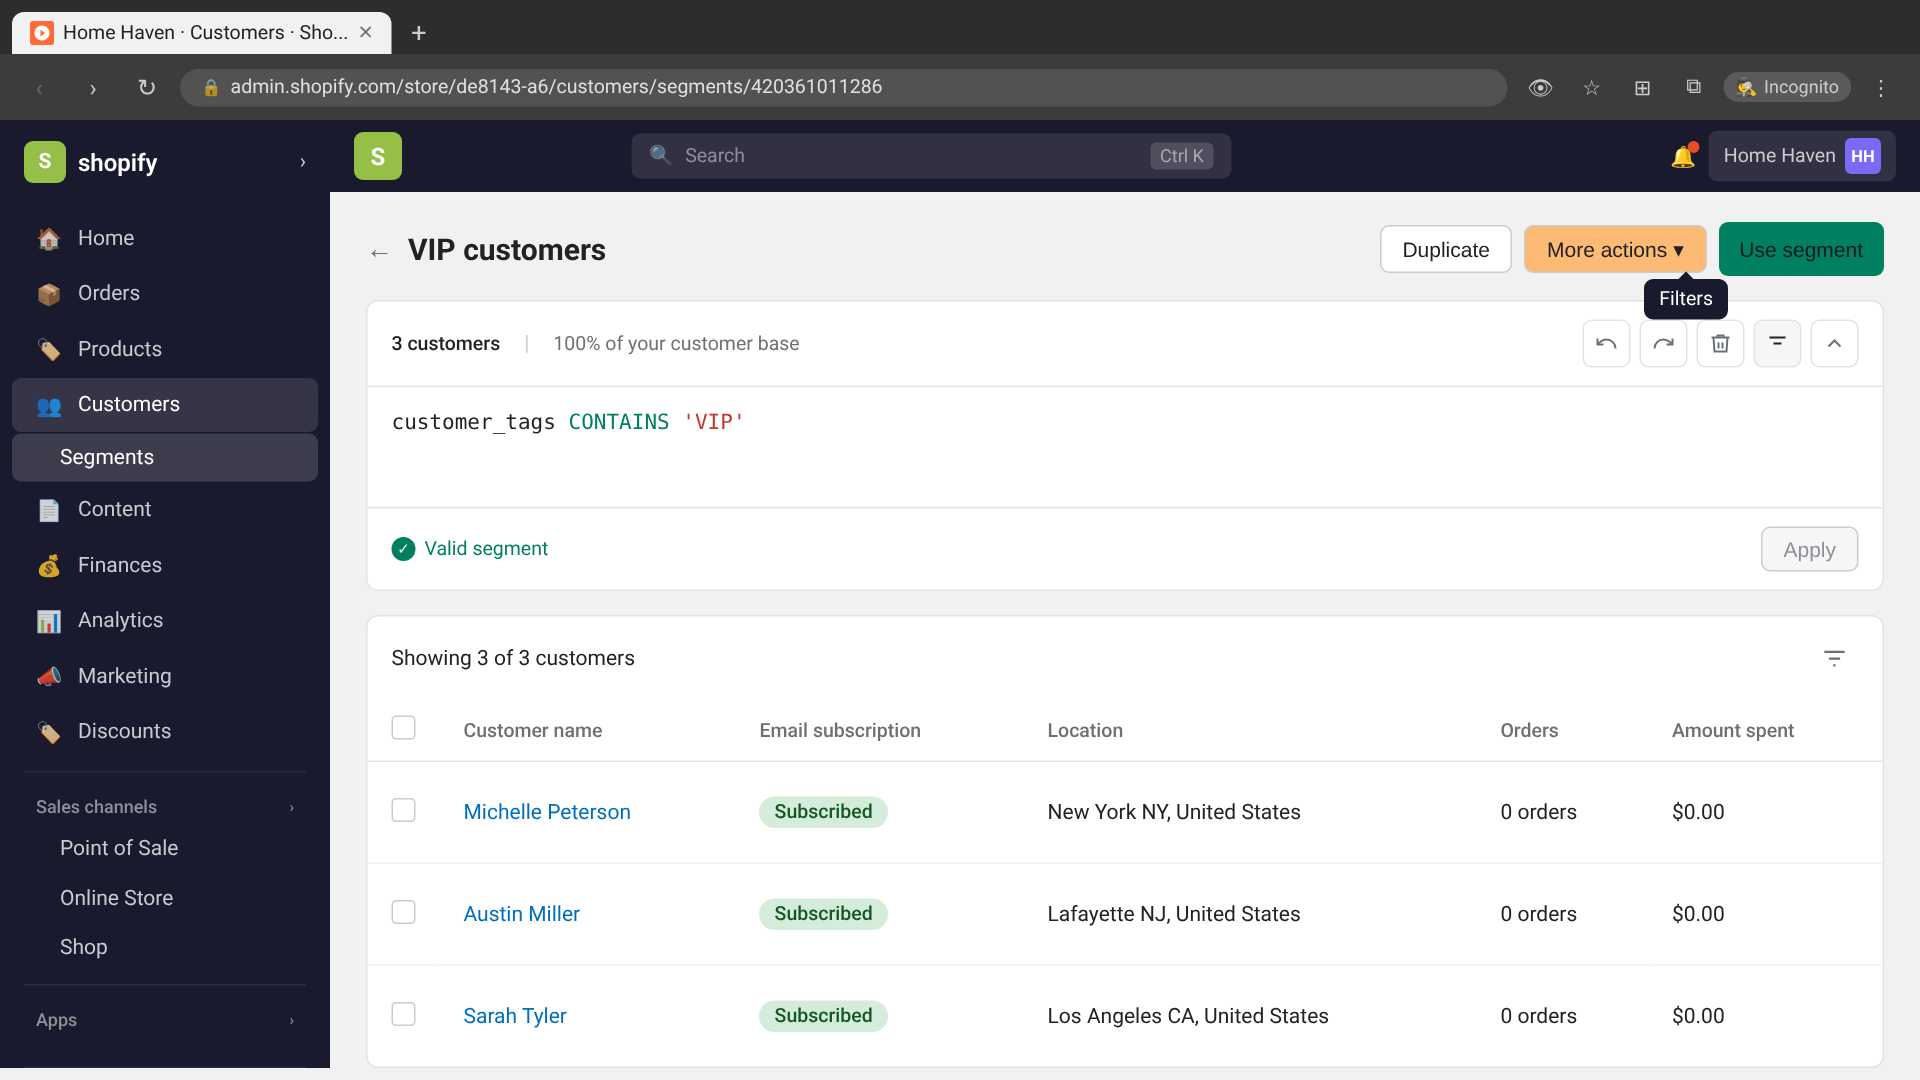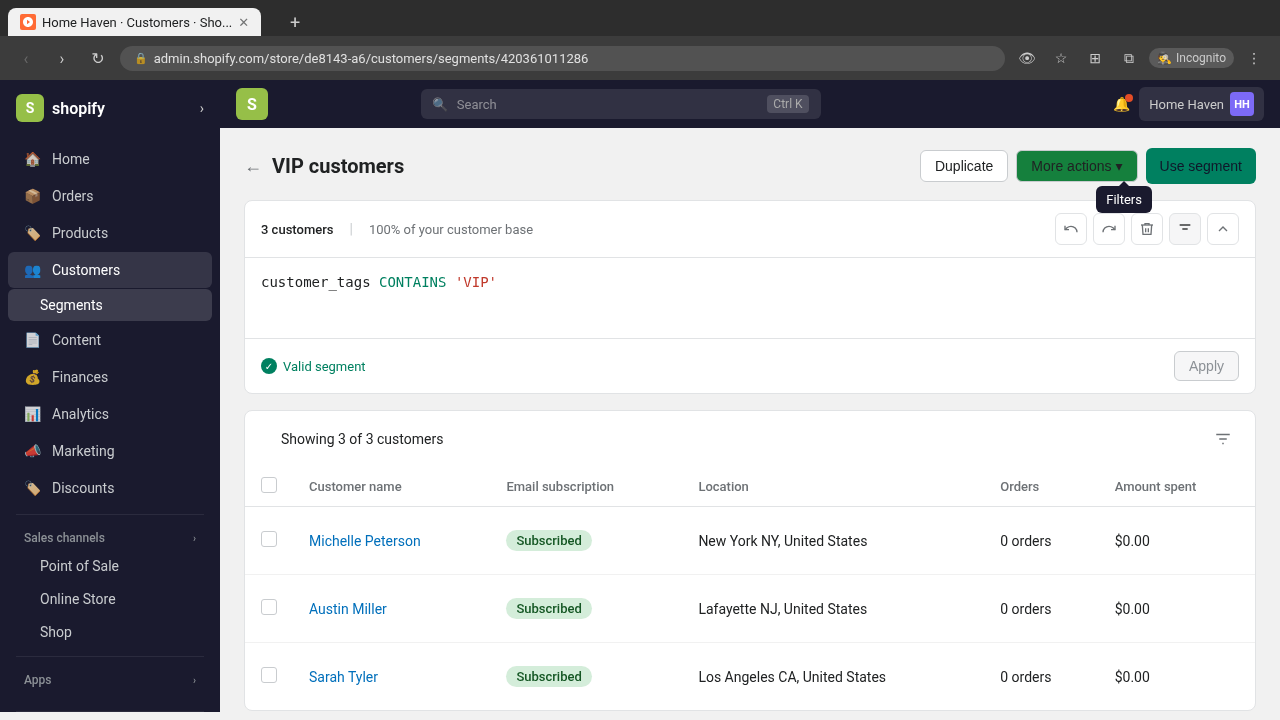--- a/index.html
+++ b/index.html
@@ -1,20 +1,20 @@
 <!DOCTYPE html>
 <html><head>
   <meta charset="utf-8">
   <style>
     * { box-sizing: border-box; margin: 0; padding: 0; }
     body { font-family: -apple-system, BlinkMacSystemFont, 'Segoe UI', Roboto, sans-serif; font-size: 14px; background: #f1f1f1; color: #202223; }
 
     
     .browser-chrome { background: #2d2d2d; width: 1280px; }
-    .browser-tabs { display: flex; align-items: center; padding: 8px 8px 0; gap: 20px; background: #2d2d2d; }
+    .browser-tabs { display: flex; align-items: center; padding: 8px 8px 0; gap: 4px; background: #2d2d2d; }
     .browser-tab { display: flex; align-items: center; gap: 6px; padding: 6px 12px; background: #f1f1f1; border-radius: 8px 8px 0 0; font-size: 13px; color: #202223; min-width: 180px; }
     .browser-tab .favicon { width: 16px; height: 16px; background: #ff6b35; border-radius: 2px; display: flex; align-items: center; justify-content: center; }
     .browser-tab .tab-close { margin-left: auto; cursor: pointer; opacity: 0.6; }
     .browser-tab-new { width: 28px; height: 28px; display: flex; align-items: center; justify-content: center; color: #ccc; cursor: pointer; font-size: 18px; }
     .browser-nav { display: flex; align-items: center; padding: 8px 12px; gap: 8px; background: #3c3c3c; }
     .nav-btn { width: 28px; height: 28px; display: flex; align-items: center; justify-content: center; color: #ccc; cursor: pointer; border-radius: 50%; font-size: 16px; }
     .nav-btn.disabled { opacity: 0.3; }
     .address-bar { flex: 1; background: #525252; border-radius: 20px; padding: 5px 14px; color: #e0e0e0; font-size: 13px; display: flex; align-items: center; gap: 6px; }
     .address-bar .lock-icon { opacity: 0.7; font-size: 11px; }
     .nav-actions { display: flex; align-items: center; gap: 6px; }
@@ -43,21 +43,21 @@
     
     .main-content { flex: 1; overflow-y: auto; padding: 20px 24px; background: #f1f1f1; }
 
     
     .page-header { display: flex; align-items: center; justify-content: space-between; margin-bottom: 16px; }
     .page-title-area { display: flex; align-items: center; gap: 10px; }
     .back-btn { color: #6d7175; cursor: pointer; font-size: 18px; display: flex; align-items: center; }
     .page-title { font-size: 20px; font-weight: 700; color: #202223; }
     .header-actions { display: flex; align-items: center; gap: 8px; position: relative; }
     .btn-secondary { padding: 7px 14px; border: 1px solid #c9cccf; background: #fff; border-radius: 6px; cursor: pointer; font-size: 14px; color: #202223; }
-    .btn-more-actions { padding: 7px 14px; border: 1px solid #c9cccf; background: #15803d; border-radius: 6px; cursor: pointer; font-size: 14px; color: #202223; display: flex; align-items: center; gap: 4px; }
+    .btn-more-actions { padding: 7px 14px; border: 1px solid #c9cccf; background: #fdba74; border-radius: 6px; cursor: pointer; font-size: 14px; color: #202223; display: flex; align-items: center; gap: 4px; }
     .btn-primary { padding: 10px 14px; border: none; background: #008060; border-radius: 6px; cursor: pointer; font-size: 14px; color: #0f172a; font-weight: 500; }
 
     
     .tooltip { position: absolute; top: 38px; right: 104px; background: #1a1a2e; color: #fff; padding: 6px 10px; border-radius: 6px; font-size: 13px; z-index: 100; white-space: nowrap; }
     .tooltip::before { content: ''; position: absolute; top: -5px; left: 50%; transform: translateX(-50%); border-left: 5px solid transparent; border-right: 5px solid transparent; border-bottom: 5px solid #1a1a2e; }
 
     
     .segment-card { background: #fff; border-radius: 8px; border: 1px solid #e1e3e5; margin-bottom: 16px; }
     .segment-card-header { padding: 12px 16px; display: flex; align-items: center; justify-content: space-between; border-bottom: 1px solid #e1e3e5; }
     .segment-meta { display: flex; align-items: center; gap: 16px; }
@@ -70,21 +70,21 @@
     .code-line { font-family: 'SFMono-Regular', Consolas, monospace; font-size: 14px; color: #202223; }
     .code-keyword { color: #008060; font-weight: 500; }
     .code-string { color: #c0392b; }
     .segment-footer { padding: 12px 16px; display: flex; align-items: center; justify-content: space-between; border-top: 1px solid #e1e3e5; }
     .valid-badge { display: flex; align-items: center; gap: 6px; color: #008060; font-size: 13px; }
     .valid-icon { width: 16px; height: 16px; background: #008060; border-radius: 50%; display: flex; align-items: center; justify-content: center; color: white; font-size: 10px; }
     .apply-btn { padding: 6px 14px; border: 1px solid #c9cccf; background: #f6f6f7; border-radius: 6px; cursor: pointer; font-size: 14px; color: #8c9196; }
 
     
     .customers-card { background: #fff; border-radius: 8px; border: 1px solid #e1e3e5; }
-    .customers-header { padding: 12px 16px; display: flex; align-items: center; justify-content: space-between; margin-left: 20px; }
+    .customers-header { padding: 12px 16px; display: flex; align-items: center; justify-content: space-between; }
     .showing-label { font-size: 14px; color: #202223; }
     .sort-btn { width: 32px; height: 32px; display: flex; align-items: center; justify-content: center; border-radius: 6px; cursor: pointer; color: #6d7175; }
     table { width: 100%; border-collapse: collapse; }
     thead tr { border-bottom: 1px solid #e1e3e5; }
     th { padding: 10px 16px; text-align: left; font-size: 13px; color: #6d7175; font-weight: 500; }
     td { padding: 23px 16px; font-size: 14px; color: #202223; border-bottom: 1px solid #f1f1f1; }
     tr:last-child td { border-bottom: none; }
     .checkbox-cell { width: 40px; }
     .checkbox { width: 16px; height: 16px; border: 1.5px solid #c9cccf; border-radius: 3px; display: inline-block; cursor: pointer; }
     .subscribed-badge { background: #d4edda; color: #155724; padding: 3px 10px; border-radius: 12px; font-size: 13px; font-weight: 500; display: inline-block; }

